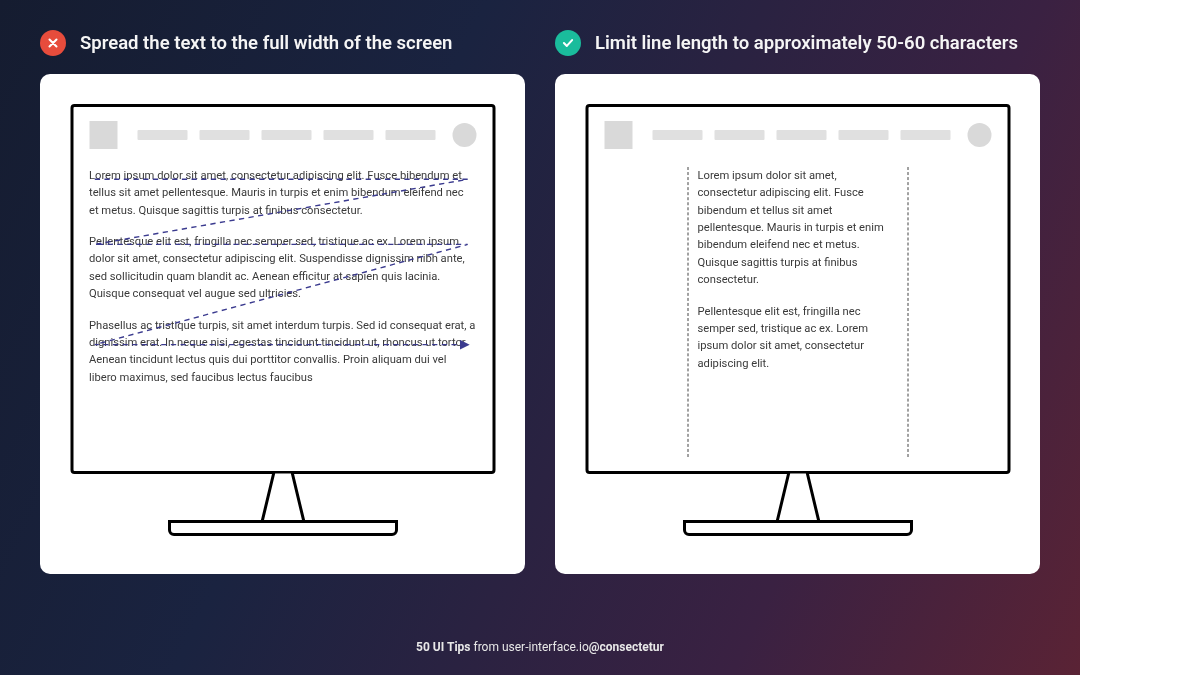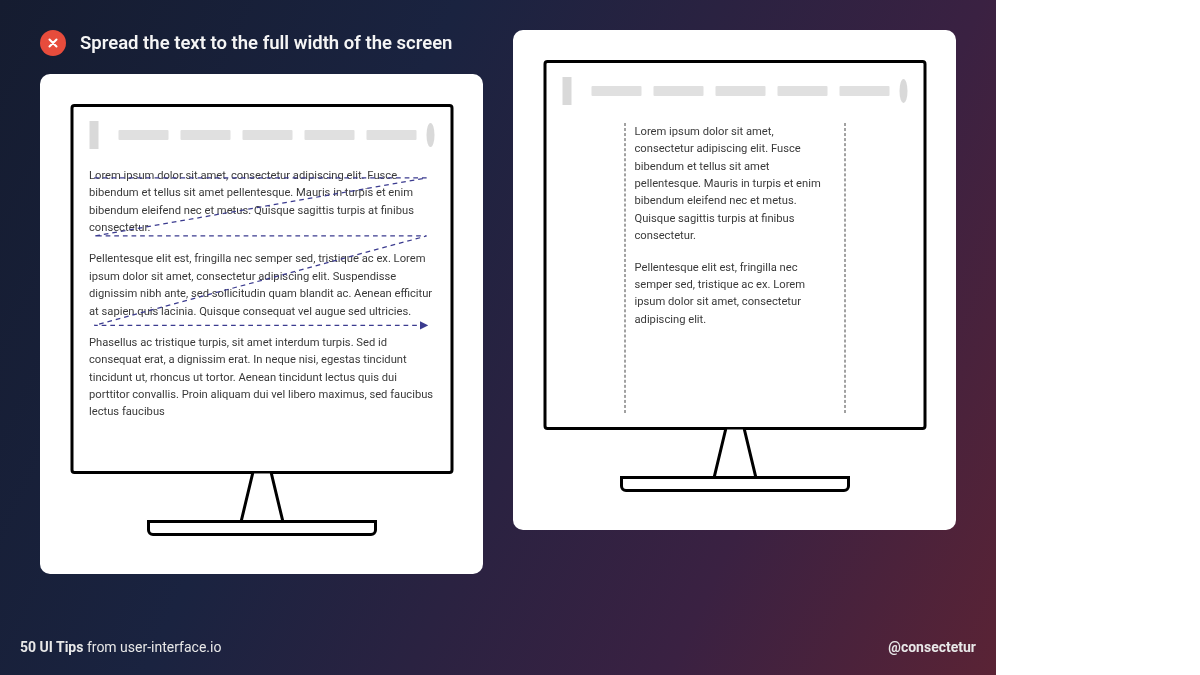--- a/index.html
+++ b/index.html
@@ -1,17 +1,17 @@
 <!DOCTYPE html>
 <html><head>
 <meta charset="utf-8">
 <style>
 *{box-sizing:border-box;margin:0;padding:0}
 html,body{width:1200px;height:675px;overflow:hidden;font-family:-apple-system,BlinkMacSystemFont,"Segoe UI",Roboto,Helvetica,Arial,sans-serif}
-.bg{width:996px;height:675px;background:linear-gradient(115deg,#151c30 0%,#1a2340 35%,#3a2142 75%,#5a2335 100%);position:relative;color:#fff}
+.bg{width:1080px;height:675px;background:linear-gradient(115deg,#151c30 0%,#1a2340 35%,#3a2142 75%,#5a2335 100%);position:relative;color:#fff}
 .panels{display:flex;gap:30px;padding:30px 40px 0 40px}
 .col{flex:1;display:flex;flex-direction:column}
 .head{display:flex;align-items:center;gap:14px;margin-bottom:18px}
 .badge{width:26px;height:26px;border-radius:50%;display:flex;align-items:center;justify-content:center}
 .badge svg{width:14px;height:14px}
 .bad{background:#e74c3c}
 .good{background:#1abc9c}
 .htext{font-size:18.5px;font-weight:600;color:#f5f5f5}
 .card{background:#fff;border-radius:10px;height:500px;padding:30px 30px 0 30px;position:relative;overflow:hidden}
 .monitor{position:absolute;left:50%;transform:translateX(-50%);top:30px;width:calc(100% - 60px)}
@@ -23,21 +23,21 @@
 .avatar{width:24px;height:24px;border-radius:50%;background:#d9d9d9}
 .body-wide{font-size:11.2px;line-height:1.55;color:#3a3a3a;position:relative}
 .body-wide p{margin-bottom:14px}
 .eyepath{position:absolute;inset:0;pointer-events:none}
 .body-narrow-wrap{position:relative;display:flex;justify-content:center}
 .body-narrow{width:220px;font-size:11.2px;line-height:1.55;color:#3a3a3a;padding:0 10px}
 .body-narrow p{margin-bottom:14px}
 .rule-l,.rule-r{position:absolute;top:0;bottom:0;width:0;border-left:1.5px dashed #444}
 .base{width:230px;height:16px;border:3px solid #000;border-radius:0 0 6px 6px;background:#fff;margin-top:-2px}
 .standgroup{position:absolute;left:50%;transform:translateX(-50%);top:398px;display:flex;flex-direction:column;align-items:center}
-.footer{position:absolute;bottom:0;left:0;right:0;height:56px;display:flex;align-items:center;justify-content:space-between;padding:0 20px;font-size:14px;color:#e8e8e8}
+.footer{position:absolute;bottom:0;left:0;right:0;height:56px;display:flex;align-items:center;justify-content:center;padding:0 50px;font-size:12px;color:#e8e8e8}
 .footer .left b{font-weight:700}
 .footer .right{font-weight:700}
 </style>
 </head>
 <body>
 
 <div class="bg">
 
   <div class="panels">
 
@@ -82,20 +82,28 @@
         <div class="standgroup">
           <svg width="70" height="50" viewBox="0 0 70 50">
             <path d="M26 0 L44 0 L56 50 L14 50 Z" fill="#fff" stroke="#000" stroke-width="3"></path>
           </svg>
           <div class="base"></div>
         </div>
       </div>
     </div>
 
     <div class="col">
+      <div class="head">
+        <div class="badge good">
+          <svg viewBox="0 0 24 24" fill="none" stroke="#fff" stroke-width="3.5" stroke-linecap="round" stroke-linejoin="round">
+              <path d="M5 12l5 5L19 7"></path>
+            </svg>
+        </div>
+        <div class="htext">Limit line length to approximately 50-60 characters</div>
+      </div>
       <div class="card">
         <div class="monitor">
           <div class="screen">
             <div class="topbar">
               <div class="logo"></div>
               <div class="navitems">
                 <div class="navitem"></div>
                 <div class="navitem"></div>
                 <div class="navitem"></div>
                 <div class="navitem"></div>

